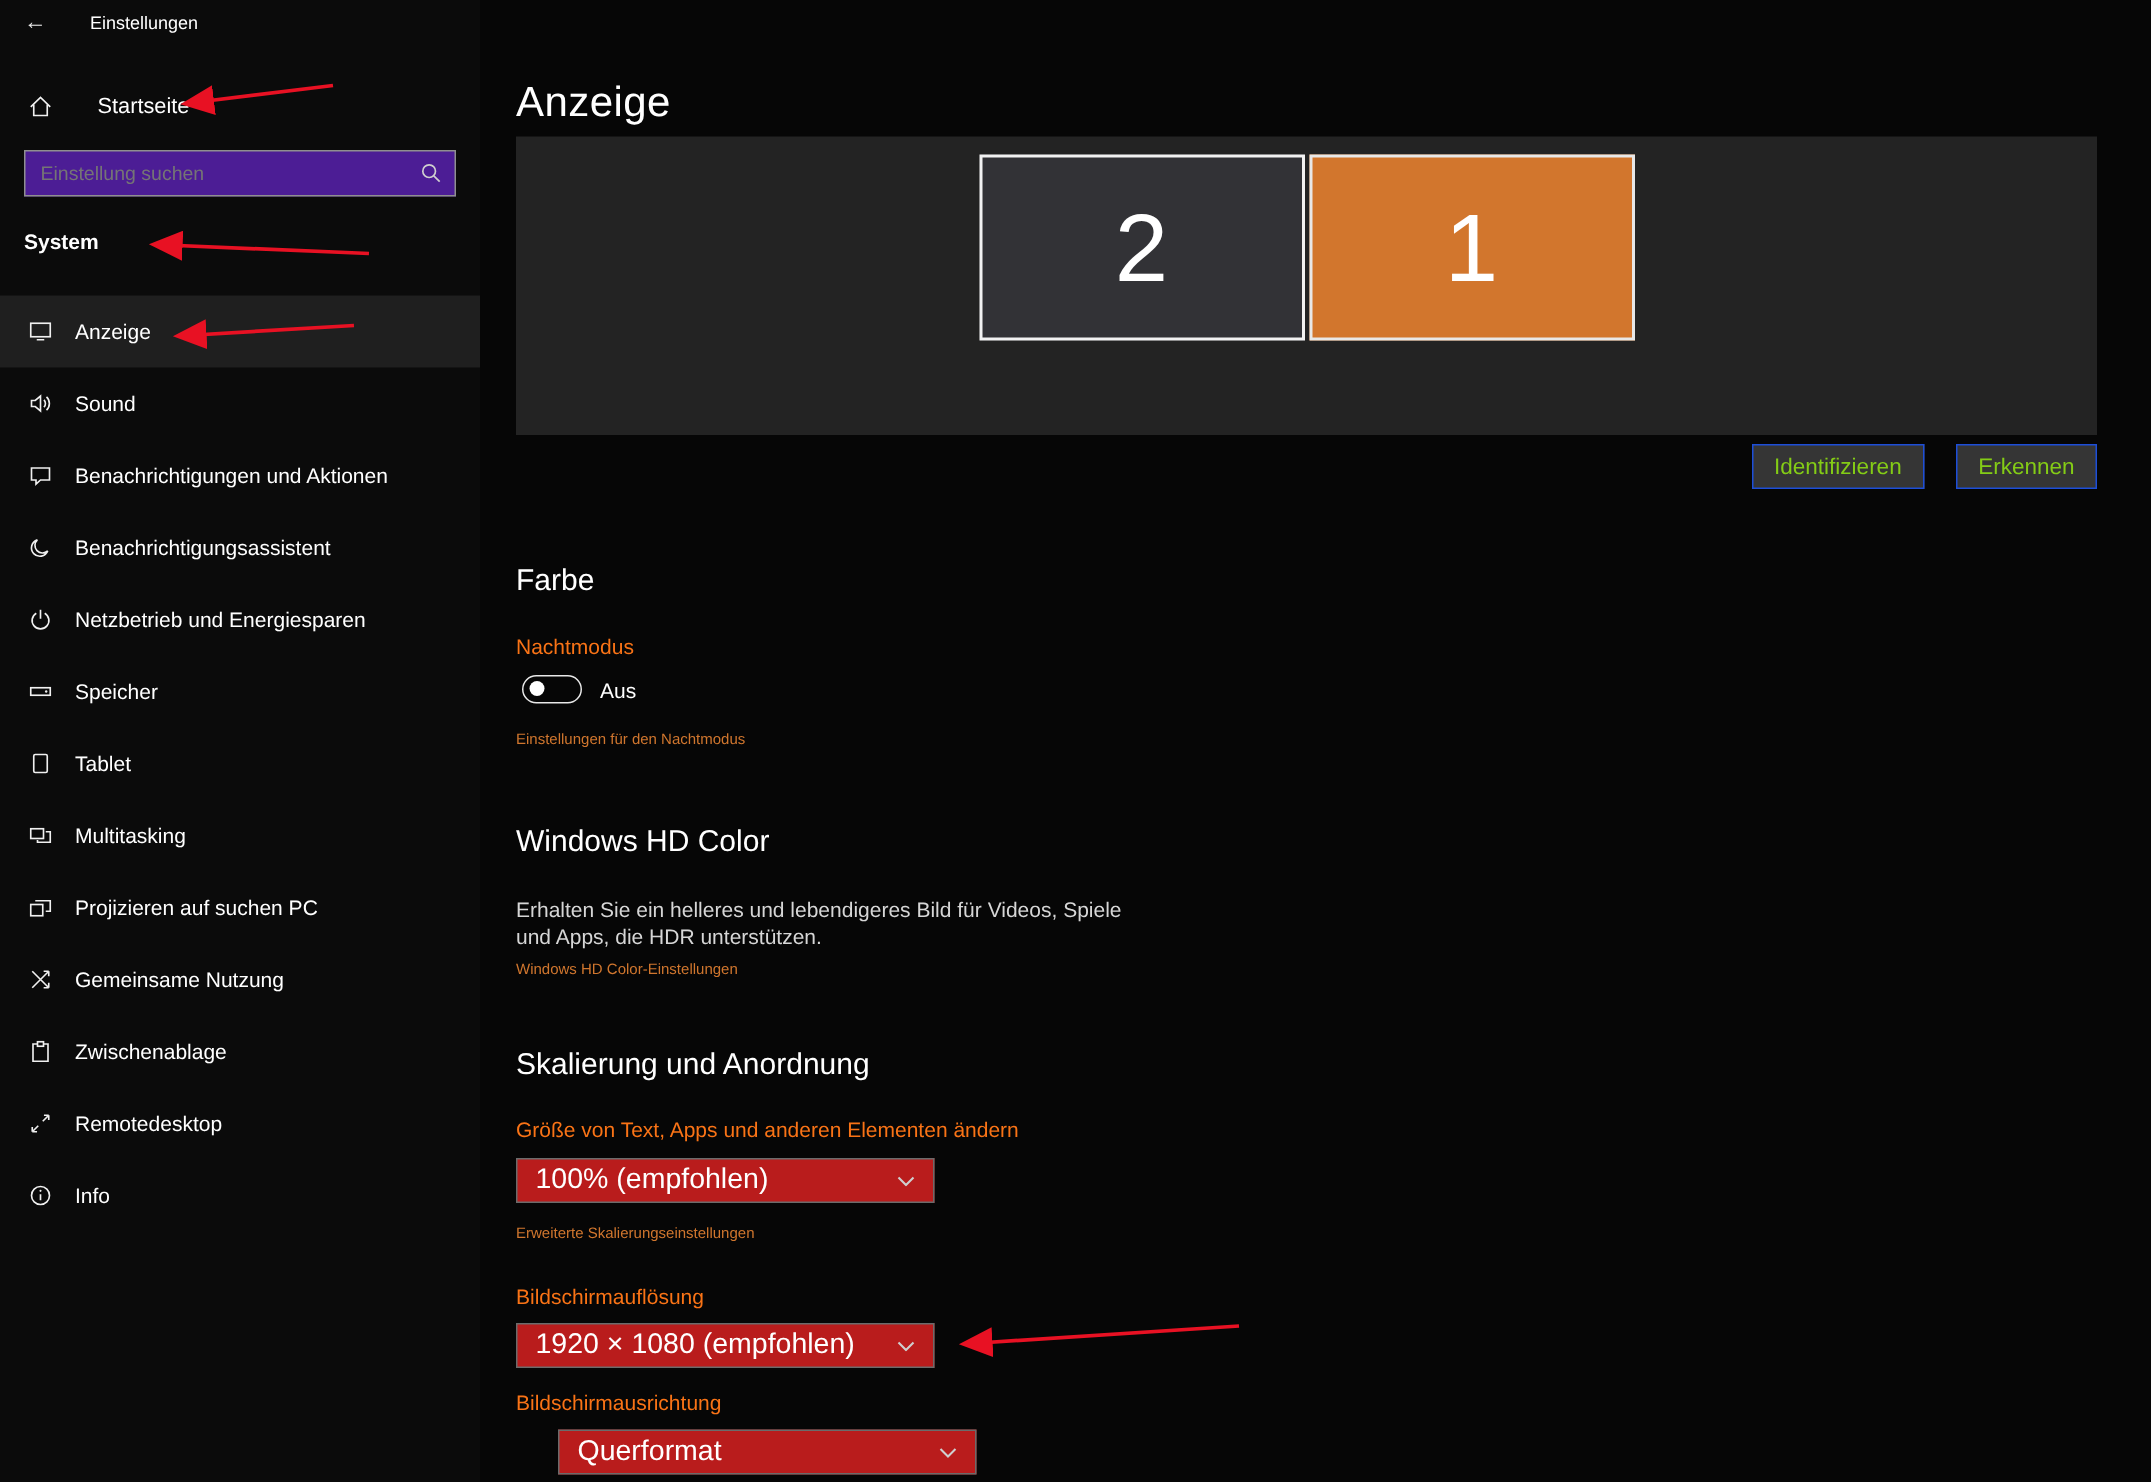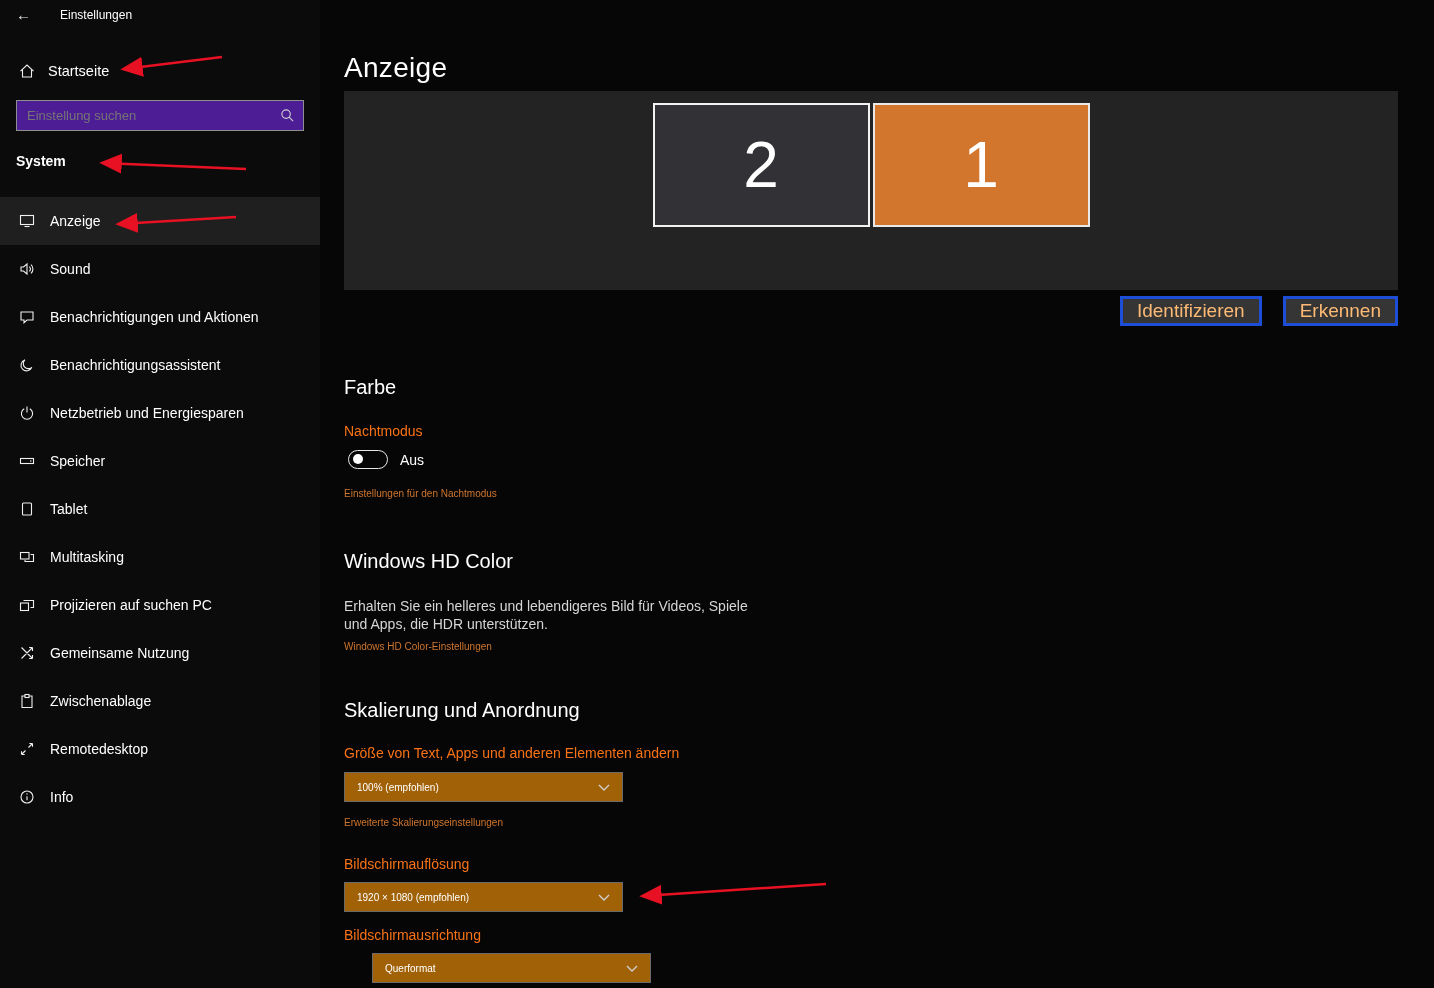--- a/index.html
+++ b/index.html
@@ -10,21 +10,21 @@
     font-family:"Liberation Sans","DejaVu Sans",sans-serif;
     position:relative;
   }
 
   
   .sidebar { position:absolute; left:0; top:0; width:320px; height:100%; background:#0b0b0b; }
   .titlebar { position:absolute; top:6px; left:0; width:100%; height:26px; }
   .back-btn { position:absolute; left:16px; top:0; font-size:15px; color:#eaeaea; cursor:default; }
   .win-title { position:absolute; left:60px; top:2px; font-size:12px; color:#ffffff; }
 
-  .home-row { position:absolute; top:56px; left:0; width:100%; height:30px; display:flex; align-items:center; padding-left:18px; gap:13px; font-size:14.5px; }
+  .home-row { position:absolute; top:56px; left:0; width:100%; height:30px; display:flex; align-items:center; padding-left:18px; gap:30px; font-size:14.5px; }
 
   .search-box { position:absolute; top:100px; left:16px; width:288px; height:31px; }
   .search-box input {
     width:100%; height:100%; background:#4c1d95; border:1px solid #8f8f8f;
     color:#d8d8d8; font-size:13px; padding:0 32px 0 10px; font-family:inherit; outline:none;
   }
   .search-glyph { position:absolute; right:8px; top:8px; }
 
   .section-label { position:absolute; top:153px; left:16px; font-size:14px; font-weight:bold; }
 
@@ -39,36 +39,36 @@
   .page-title { position:absolute; left:24px; top:52px; font-size:28px; font-weight:300; letter-spacing:0.3px; }
 
   .monitor-panel { position:absolute; left:24px; top:91px; width:1054px; height:199px; background:#232323;
     display:flex; justify-content:center; align-items:flex-start; padding-top:12px; gap:3px; }
   .monitor { width:217px; height:124px; display:flex; align-items:center; justify-content:center;
     font-size:64px; font-weight:300; color:#ffffff; }
   .monitor-2 { background:#323236; border:2px solid #f2f2f2; }
   .monitor-1 { background:#d2762d; border:2px solid #e8e8e8; }
 
   .buttons-row { position:absolute; left:24px; top:296px; width:1054px; display:flex; justify-content:flex-end; gap:21px; }
-  .btn { background:#353535; border:3px solid #1d4ed8; color:#fdba74; height:30px; padding:0 14px;
-    font-size:19px; font-family:inherit; cursor:default; }
+  .btn { background:#353535; border:1px solid #1d4ed8; color:#84cc16; height:30px; padding:0 14px;
+    font-size:15px; font-family:inherit; cursor:default; }
 
   .sec-heading { position:absolute; left:24px; font-size:20px; font-weight:400; }
   .field-label { position:absolute; left:24px; font-size:14px; color:#f97316; }
   .link { position:absolute; left:24px; font-size:10px; color:#d0762e; cursor:default; }
 
   .toggle { position:absolute; left:28px; top:450px; width:40px; height:19px; border:1.5px solid #e8e8e8;
     border-radius:10px; background:transparent; }
   .toggle-knob { position:absolute; left:4px; top:3px; width:10px; height:10px; border-radius:50%; background:#ffffff; }
   .toggle-state { position:absolute; left:80px; top:452px; font-size:14px; }
 
   .hd-desc { position:absolute; left:24px; top:597px; max-width:428px; font-size:14px; line-height:18px; color:#d6d6d6; }
 
-  .dropdown { position:absolute; left:24px; width:279px; height:30px; background:#a16207; border:1px solid #6b6b6b;
-    display:flex; align-items:center; justify-content:space-between; padding:0 10px 0 12px; font-size:10px; cursor:default; }
+  .dropdown { position:absolute; left:24px; width:279px; height:30px; background:#b91c1c; border:1px solid #6b6b6b;
+    display:flex; align-items:center; justify-content:space-between; padding:0 10px 0 12px; font-size:19px; cursor:default; }
 
   .annotations { position:absolute; left:0; top:0; width:1434px; height:988px; pointer-events:none; z-index:50; }
 </style>
 </head>
 <body>
 
 <div class="sidebar">
 
   <div class="titlebar">
     <span class="back-btn">←</span>

